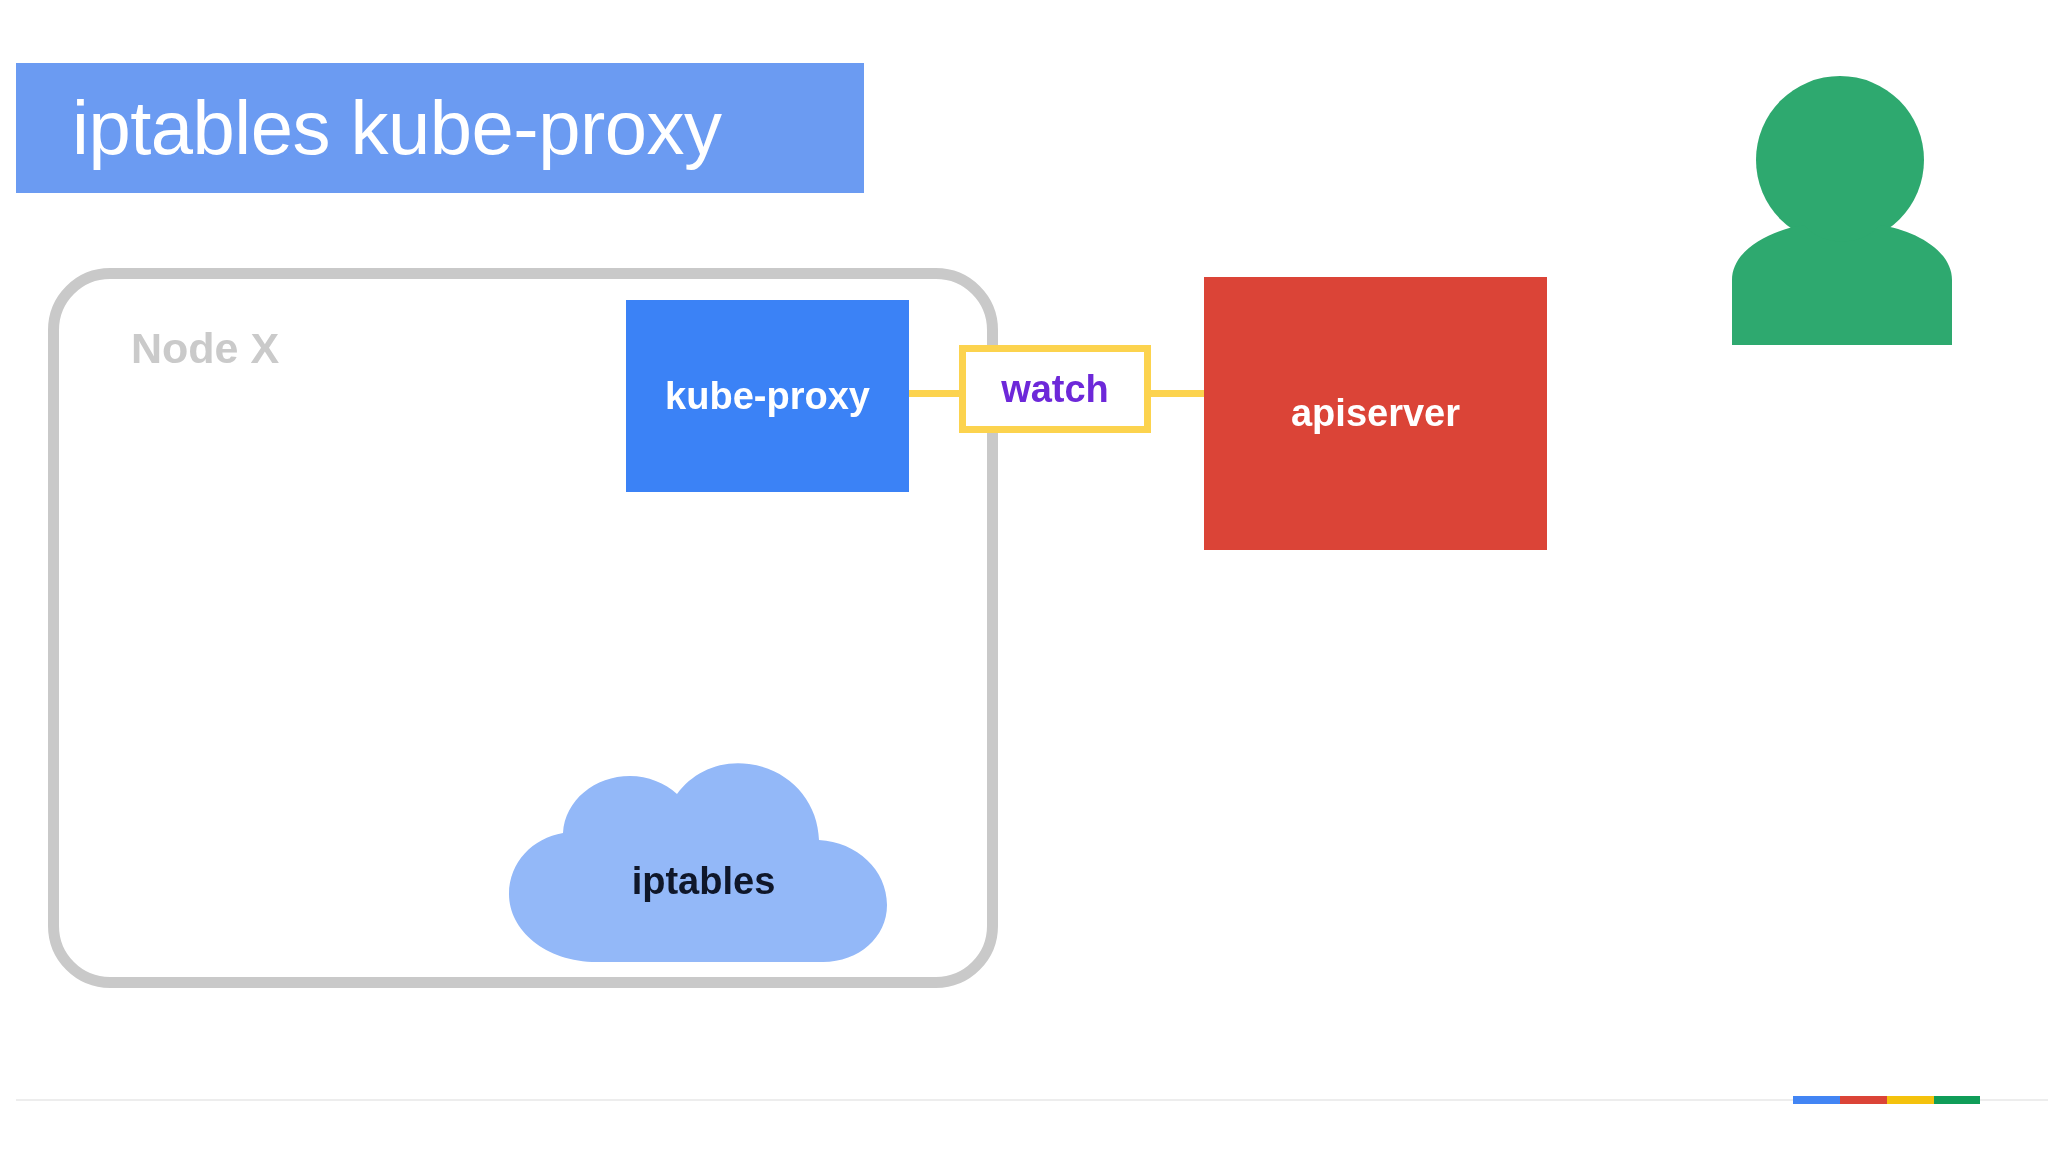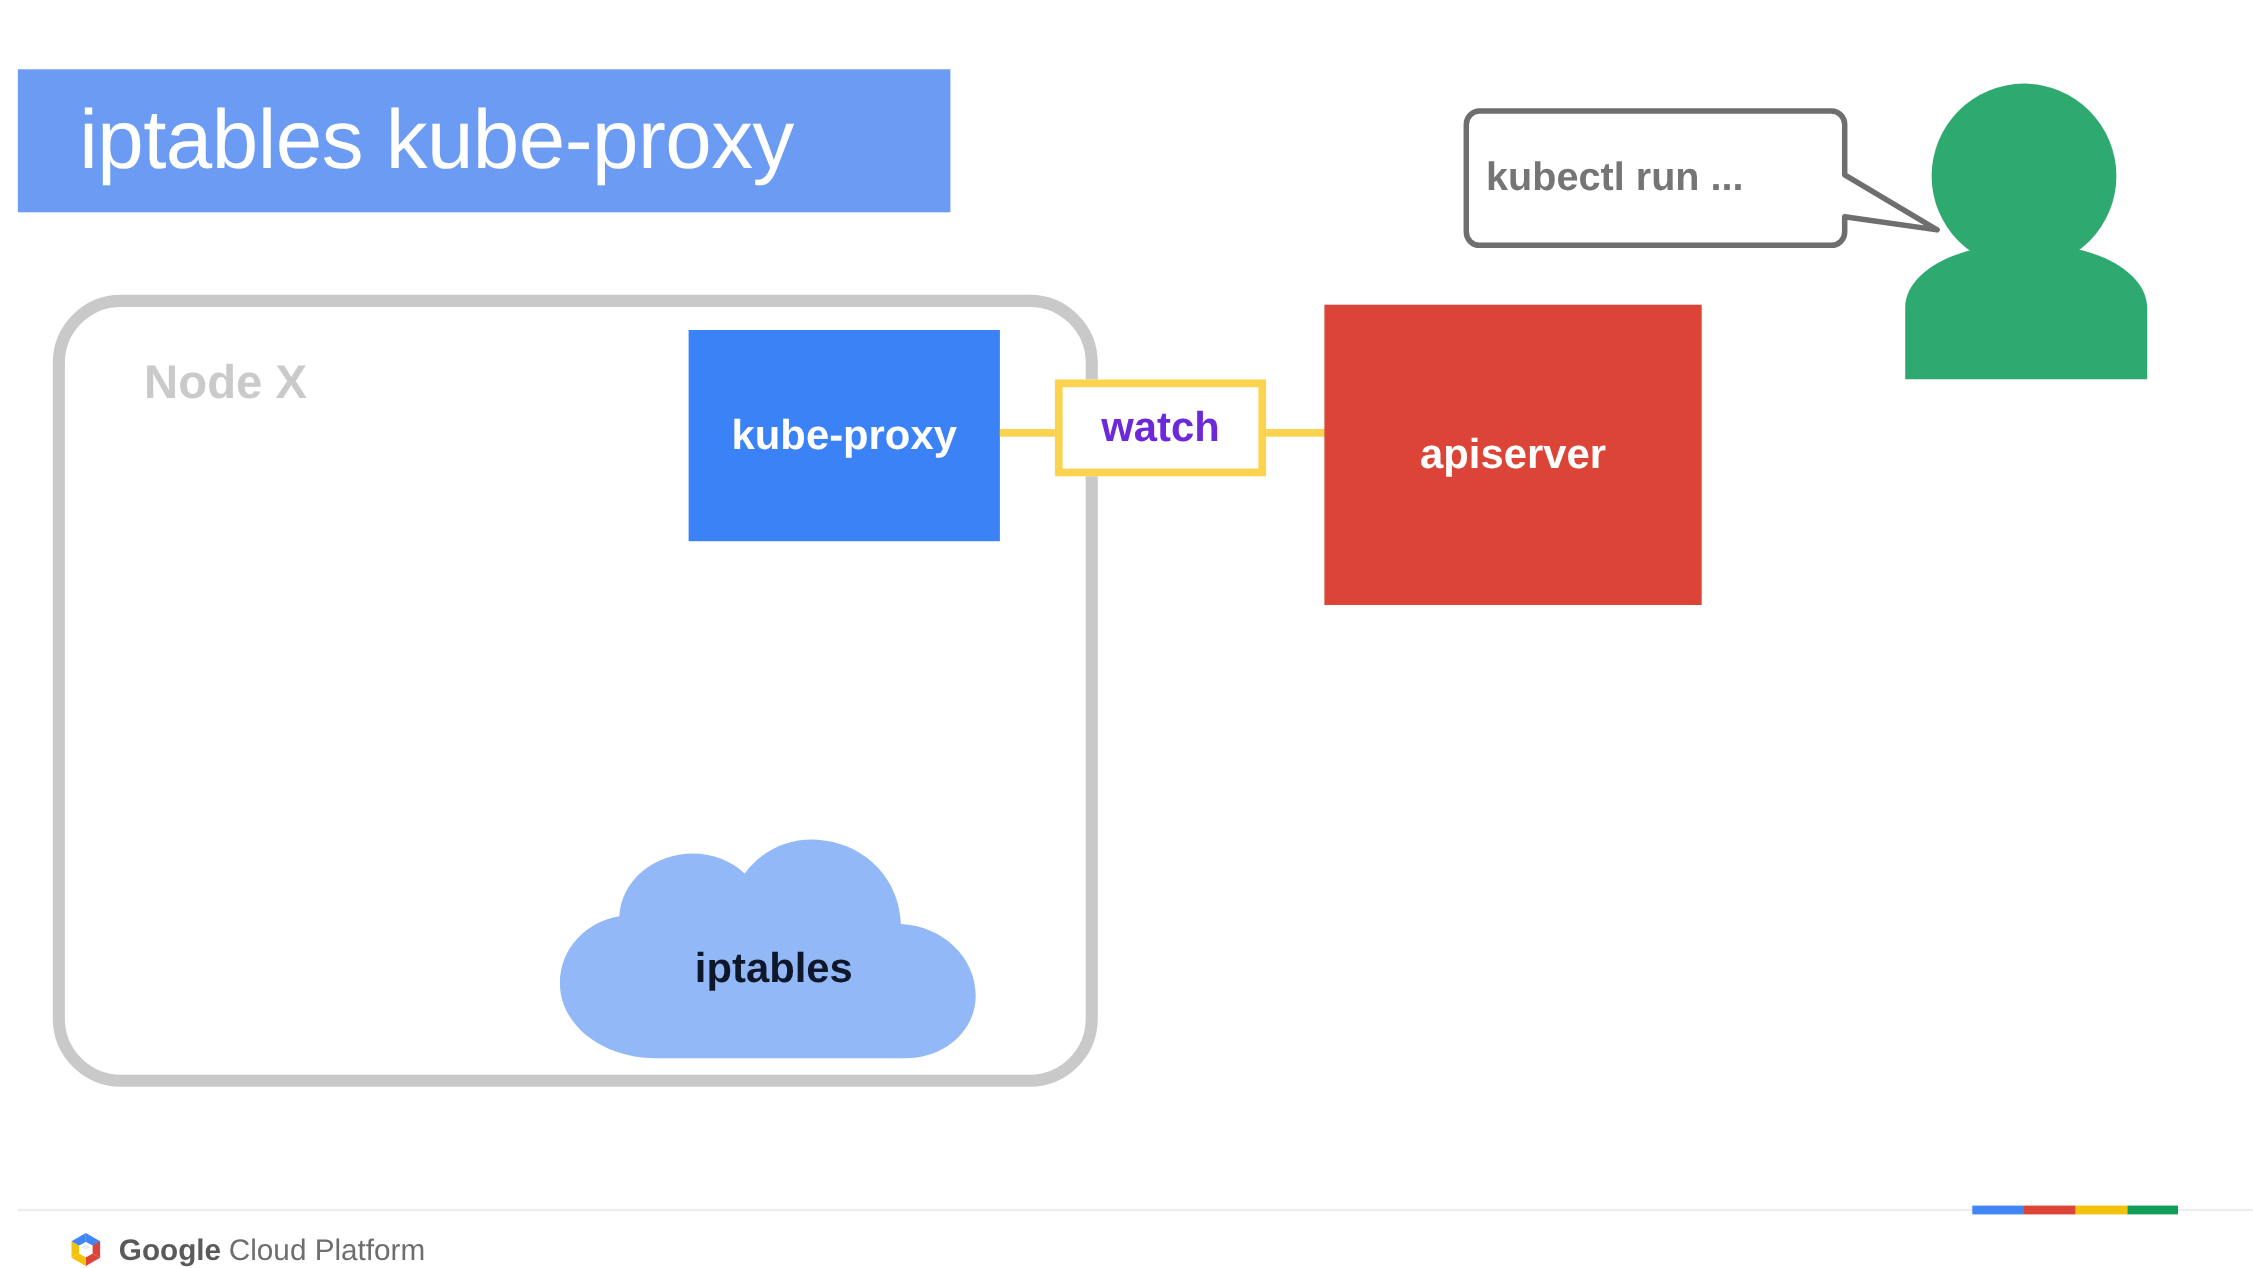--- a/index.html
+++ b/index.html
@@ -258,52 +258,30 @@
                C 147 14, 164 21, 176 32
                C 192 10, 219 -2, 248 2
                C 288 7, 317 39, 318 78
                C 356 80, 386 108, 386 143
                C 386 175, 358 200, 322 200
                Z" fill="#93B8F8"></path>
     </svg>
     <div id="iptables-label">iptables</div>
   </div>
 
-  <div id="speech-bubble">
-    <svg width="435" height="130" viewBox="0 0 435 130">
-      <path d="M16 4 H 336 A 12 12 0 0 1 348 16 V 62 L 432 112 L 348 100 V 114 A 12 12 0 0 1 336 126 H 16 A 12 12 0 0 1 4 114 V 16 A 12 12 0 0 1 16 4 Z" fill="#FFFFFF" stroke="#6E6E6E" stroke-width="5" stroke-linejoin="round"></path>
-    </svg>
-    <div id="speech-text">kubectl run ...</div>
-  </div>
 
   <div id="person-icon">
     <svg width="300" height="270" viewBox="0 0 300 270">
       <circle cx="118" cy="85" r="84" fill="#2EA96F"></circle>
       <path d="M10 270 V 205 C 10 175, 48 155, 82 150 C 100 172, 140 172, 158 150 C 192 155, 230 175, 230 205 V 270 Z" fill="#2EA96F"></path>
     </svg>
   </div>
 
   <div id="footer-divider"></div>
 
-  <div id="footer-logo">
-    <svg width="36" height="36" viewBox="0 0 36 36">
-      <path d="M18 3 L31 10.5 V 18 L18 11 Z" fill="#4285F4"></path>
-      <path d="M31 10.5 V 25.5 L24 21.5 V 14.5 Z" fill="#DB4437"></path>
-      <path d="M31 25.5 L18 33 L18 25 L24 21.5 Z" fill="#DB4437"></path>
-      <path d="M18 33 L5 25.5 L12 21.5 L18 25 Z" fill="#F4C20D"></path>
-      <path d="M5 25.5 V 10.5 L12 14.5 V 21.5 Z" fill="#F4C20D"></path>
-      <path d="M5 10.5 L18 3 L18 11 L12 14.5 Z" fill="#4285F4"></path>
-      <path d="M18 11 L24 14.5 V 21.5 L18 25 L12 21.5 V 14.5 Z" fill="#FFFFFF"></path>
-      <path d="M18 13 L22.5 15.6 L18 18.2 L13.5 15.6 Z" fill="#E9EEF6"></path>
-    </svg>
-    <div id="footer-logo-text">
-      <span class="logo-word-google">Google</span>
-      <span class="logo-word-cloud">Cloud Platform</span>
-    </div>
-  </div>
 
   <div id="footer-bars">
     <div class="footer-bar" style="width:47px;background:#4285F4"></div>
     <div class="footer-bar" style="width:47px;background:#DB4437"></div>
     <div class="footer-bar" style="width:47px;background:#F4C20D"></div>
     <div class="footer-bar" style="width:46px;background:#0F9D58"></div>
   </div>
 
 </div>
 

